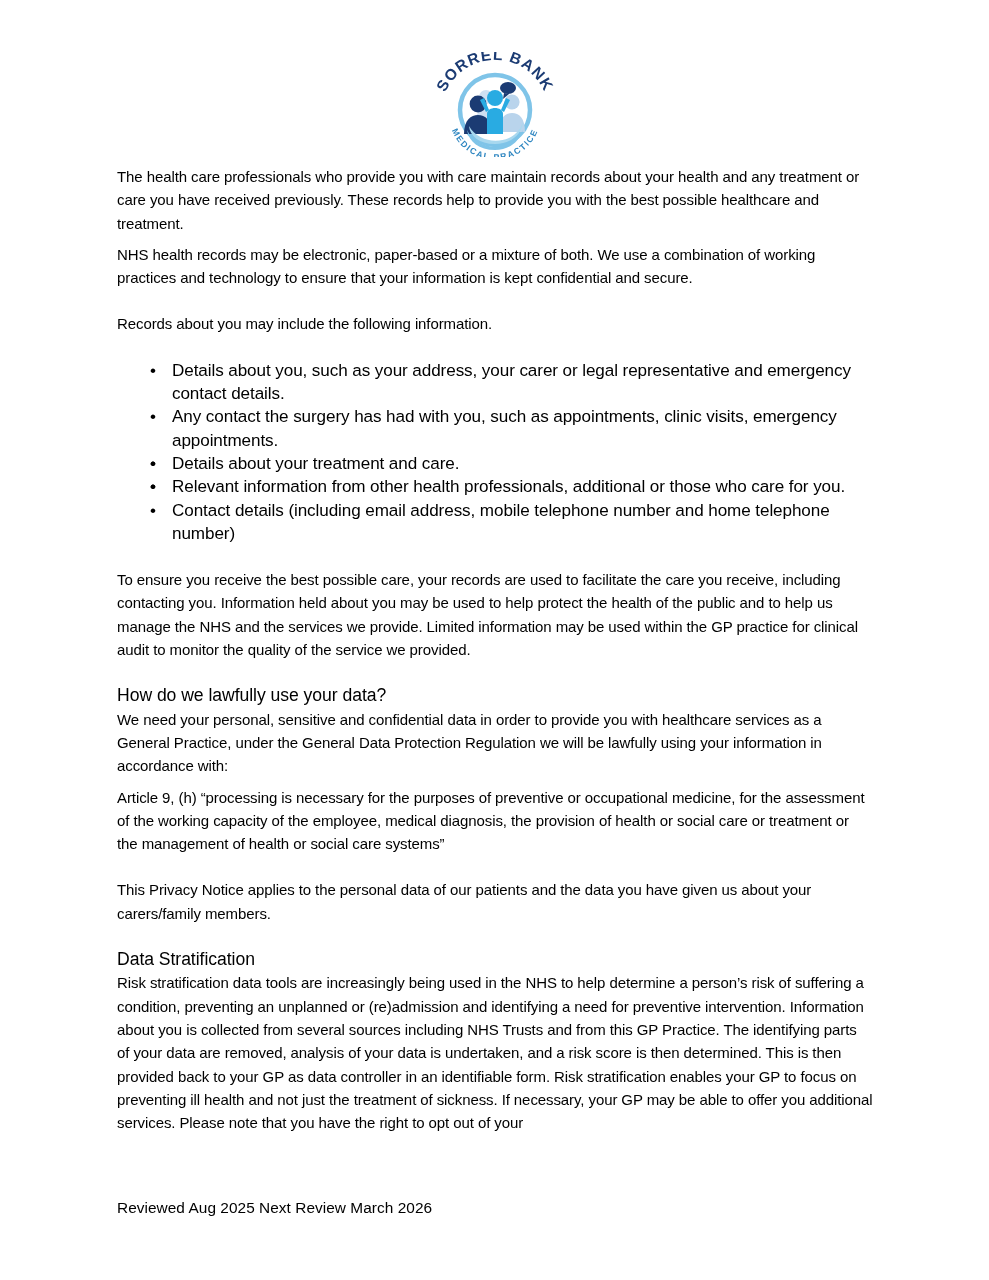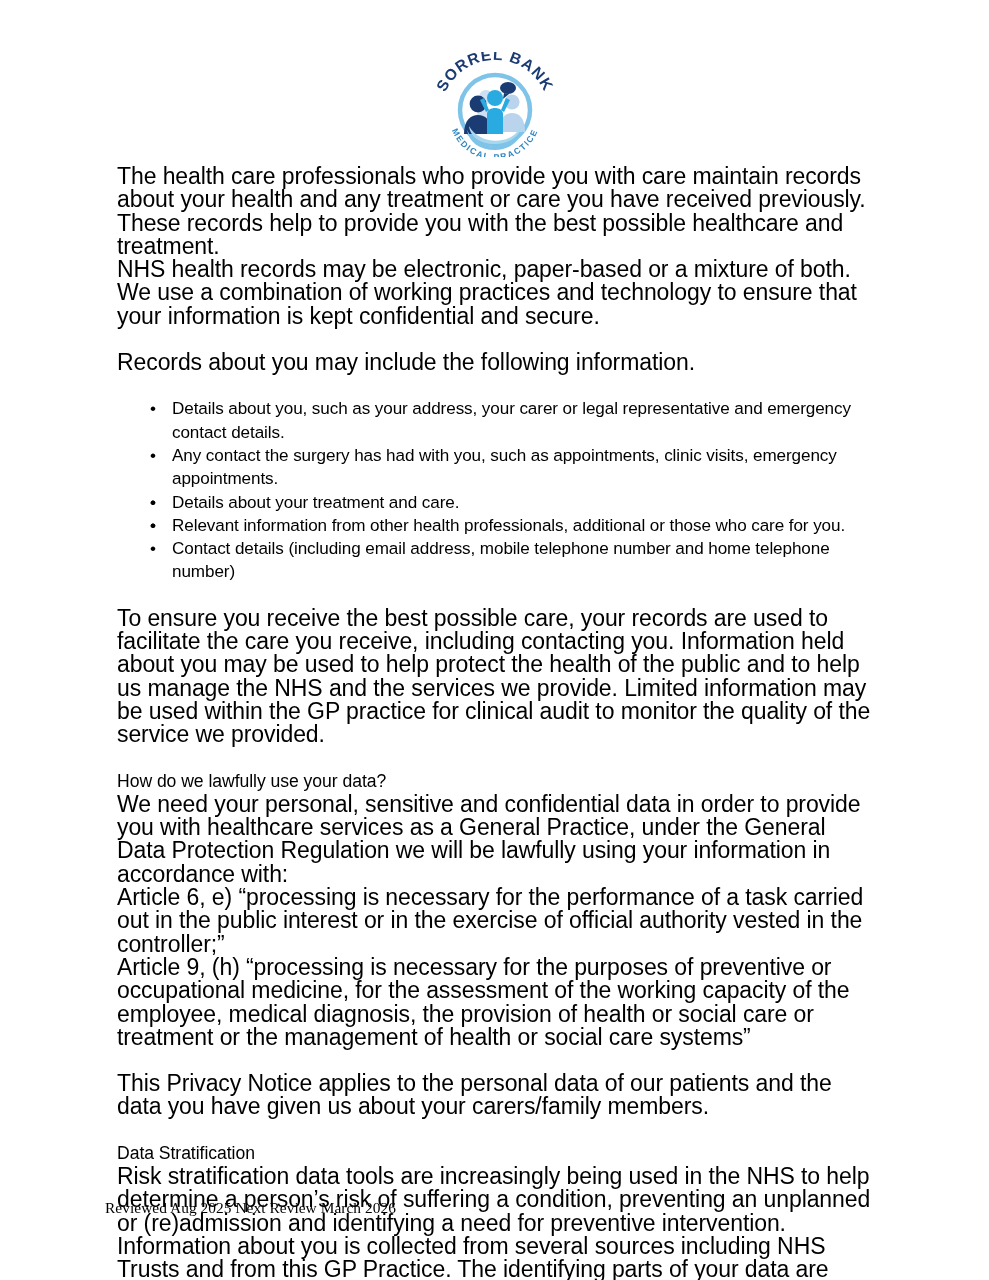--- a/index.html
+++ b/index.html
@@ -41,26 +41,26 @@
   
   .content {
     position: absolute;
     left: 117px;
     top: 165px;
     width: 756px;
   }
 
   p.para {
     margin: 0;
-    font-size: 23px;
+    font-size: 15px;
     line-height: 23.3px;
     letter-spacing: -0.09px;
     color: #000000;
   }
-  p.para.tight { margin-top: 0; }
+  p.para.tight { margin-top: 8px; }
   .gap-sm { height: 23px; }
 
   h2.heading {
     margin: 0;
     font-size: 17.6px;
     line-height: 23.3px;
     font-weight: normal;
     letter-spacing: -0.05px;
     color: #000000;
   }
@@ -82,23 +82,23 @@
     position: absolute;
     left: 33px;
     top: 0;
     font-size: 17.1px;
     line-height: 23.3px;
   }
 
   
   .footer {
     position: absolute;
-    left: 105px;
+    left: 117px;
     top: 1198px;
-    font-family: Liberation Serif, serif;
+    font-family: Liberation Sans, sans-serif;
     font-size: 15.4px;
     line-height: 20px;
     letter-spacing: 0.05px;
     color: #000000;
   }
 </style>
 </head>
 <body>
 
 <div class="page">
@@ -201,21 +201,20 @@
     <div class="gap-sm"></div>
 
     <p class="para">To ensure you receive the best possible care, your records are used to facilitate the care you receive, including contacting you. Information held about you may be used to help protect the health of the public and to help us manage the NHS and the services we provide. Limited information may be used within the GP practice for clinical audit to monitor the quality of the service we provided.</p>
 
     <div class="gap-sm"></div>
 
     <h2 class="heading">How do we lawfully use your data?</h2>
 
     <p class="para">We need your personal, sensitive and confidential data in order to provide you with healthcare services as a General Practice, under the General Data Protection Regulation we will be lawfully using your information in accordance with:</p>
 
-    <p class="para tight">Article 6, e) “processing is necessary for the performance of a task carried out in the public interest or in the exercise of official authority vested in the controller;”</p>
 
     <p class="para tight">Article 9, (h) “processing is necessary for the purposes of preventive or occupational medicine, for the assessment of the working capacity of the employee, medical diagnosis, the provision of health or social care or treatment or the management of health or social care systems”</p>
 
     <div class="gap-sm"></div>
 
     <p class="para">This Privacy Notice applies to the personal data of our patients and the data you have given us about your carers/family members.</p>
 
     <div class="gap-sm"></div>
 
     <h2 class="heading">Data Stratification</h2>

